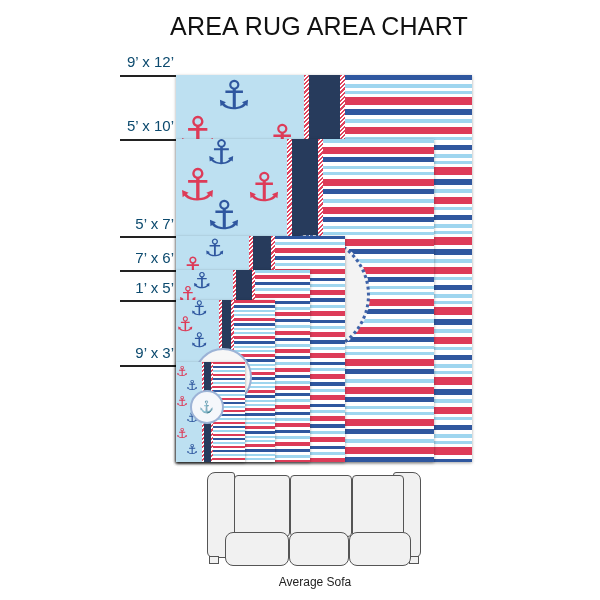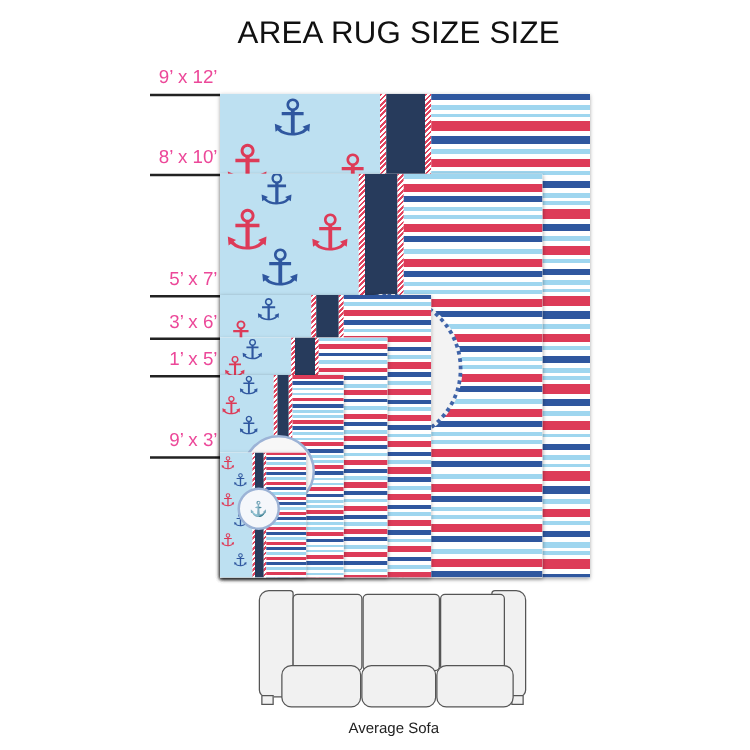--- a/index.html
+++ b/index.html
@@ -1,19 +1,19 @@
 <!DOCTYPE html>
 <html><head>
 <meta charset="utf-8">
 <style>
   html, body { margin:0; padding:0; background:#ffffff; }
   body { width:600px; height:600px; position:relative; overflow:hidden; font-family:"Liberation Sans", sans-serif; }
   .title { position:absolute; left:0; top:12px; width:600px; text-align:center; padding-left:38px; box-sizing:border-box;
            font-size:25px; color:#111; letter-spacing:0.2px; }
-  .size-label { position:absolute; right:426px; font-size:15px; color:#ec4899; text-align:right; white-space:nowrap; }
+  .size-label { position:absolute; right:426px; font-size:15px; color:#0c4a6e; text-align:right; white-space:nowrap; }
   .size-line { position:absolute; left:120px; width:56px; height:1.5px; background:#222; }
 
   .rug { position:absolute; box-shadow: 0 1px 3px rgba(0,0,0,0.35); overflow:hidden; background:#fff; }
   .anchor-panel { position:absolute; left:0; top:0; bottom:0; background:#bde0f1; overflow:hidden; }
   .hatch { position:absolute; top:0; bottom:0;
      background: repeating-linear-gradient(135deg, #e0455f 0 1.5px, #ffffff 1.5px 3px); }
   .navy-band { position:absolute; top:0; bottom:0; background:#273b5c; }
   .stripes { position:absolute; top:0; bottom:0; right:0; }
   .rope-circle { position:absolute; border-radius:50%; background:#f3f3f3; border:3px dotted #3f63a8; box-sizing:border-box; }
   .medallion { position:absolute; border-radius:50%; background:#f5f7fb; border:2px solid #9cb3d6; box-sizing:border-box;
@@ -22,30 +22,30 @@
   .a-blue { color:#2f579f; }
   .a-red { color:#dd3b58; }
 
   .sofa { position:absolute; left:207px; top:472px; width:214px; height:96px; }
   .sofa div { position:absolute; background:#f1f1f1; border:1px solid #555; box-sizing:border-box; }
   .sofa-label { position:absolute; left:0; width:630px; top:575px; text-align:center; font-size:12px; color:#222; }
 </style>
 </head>
 <body>
 
-<div class="title">AREA RUG SIZE SIZE</div>
+<div class="title">AREA RUG AREA CHART</div>
 
 <div>
   <div class="size-label" style="top:53px">9’ x 12’</div>
   <div class="size-line" style="top:75px"></div>
-  <div class="size-label" style="top:117px">8’ x 10’</div>
+  <div class="size-label" style="top:117px">5’ x 10’</div>
   <div class="size-line" style="top:139px"></div>
   <div class="size-label" style="top:215px">5’ x 7’</div>
   <div class="size-line" style="top:236px"></div>
-  <div class="size-label" style="top:249px">3’ x 6’</div>
+  <div class="size-label" style="top:249px">7’ x 6’</div>
   <div class="size-line" style="top:270px"></div>
   <div class="size-label" style="top:279px">1’ x 5’</div>
   <div class="size-line" style="top:300px"></div>
   <div class="size-label" style="top:344px">9’ x 3’</div>
   <div class="size-line" style="top:365px"></div>
 </div>
 
 <div class="rug" style="left:176px; top:75px; width:296px; height:387px;">
   <div class="anchor-panel" style="width:128px;">
     <span class="anchor a-blue" style="left:40px; top:0px; font-size:40px;">⚓</span>

